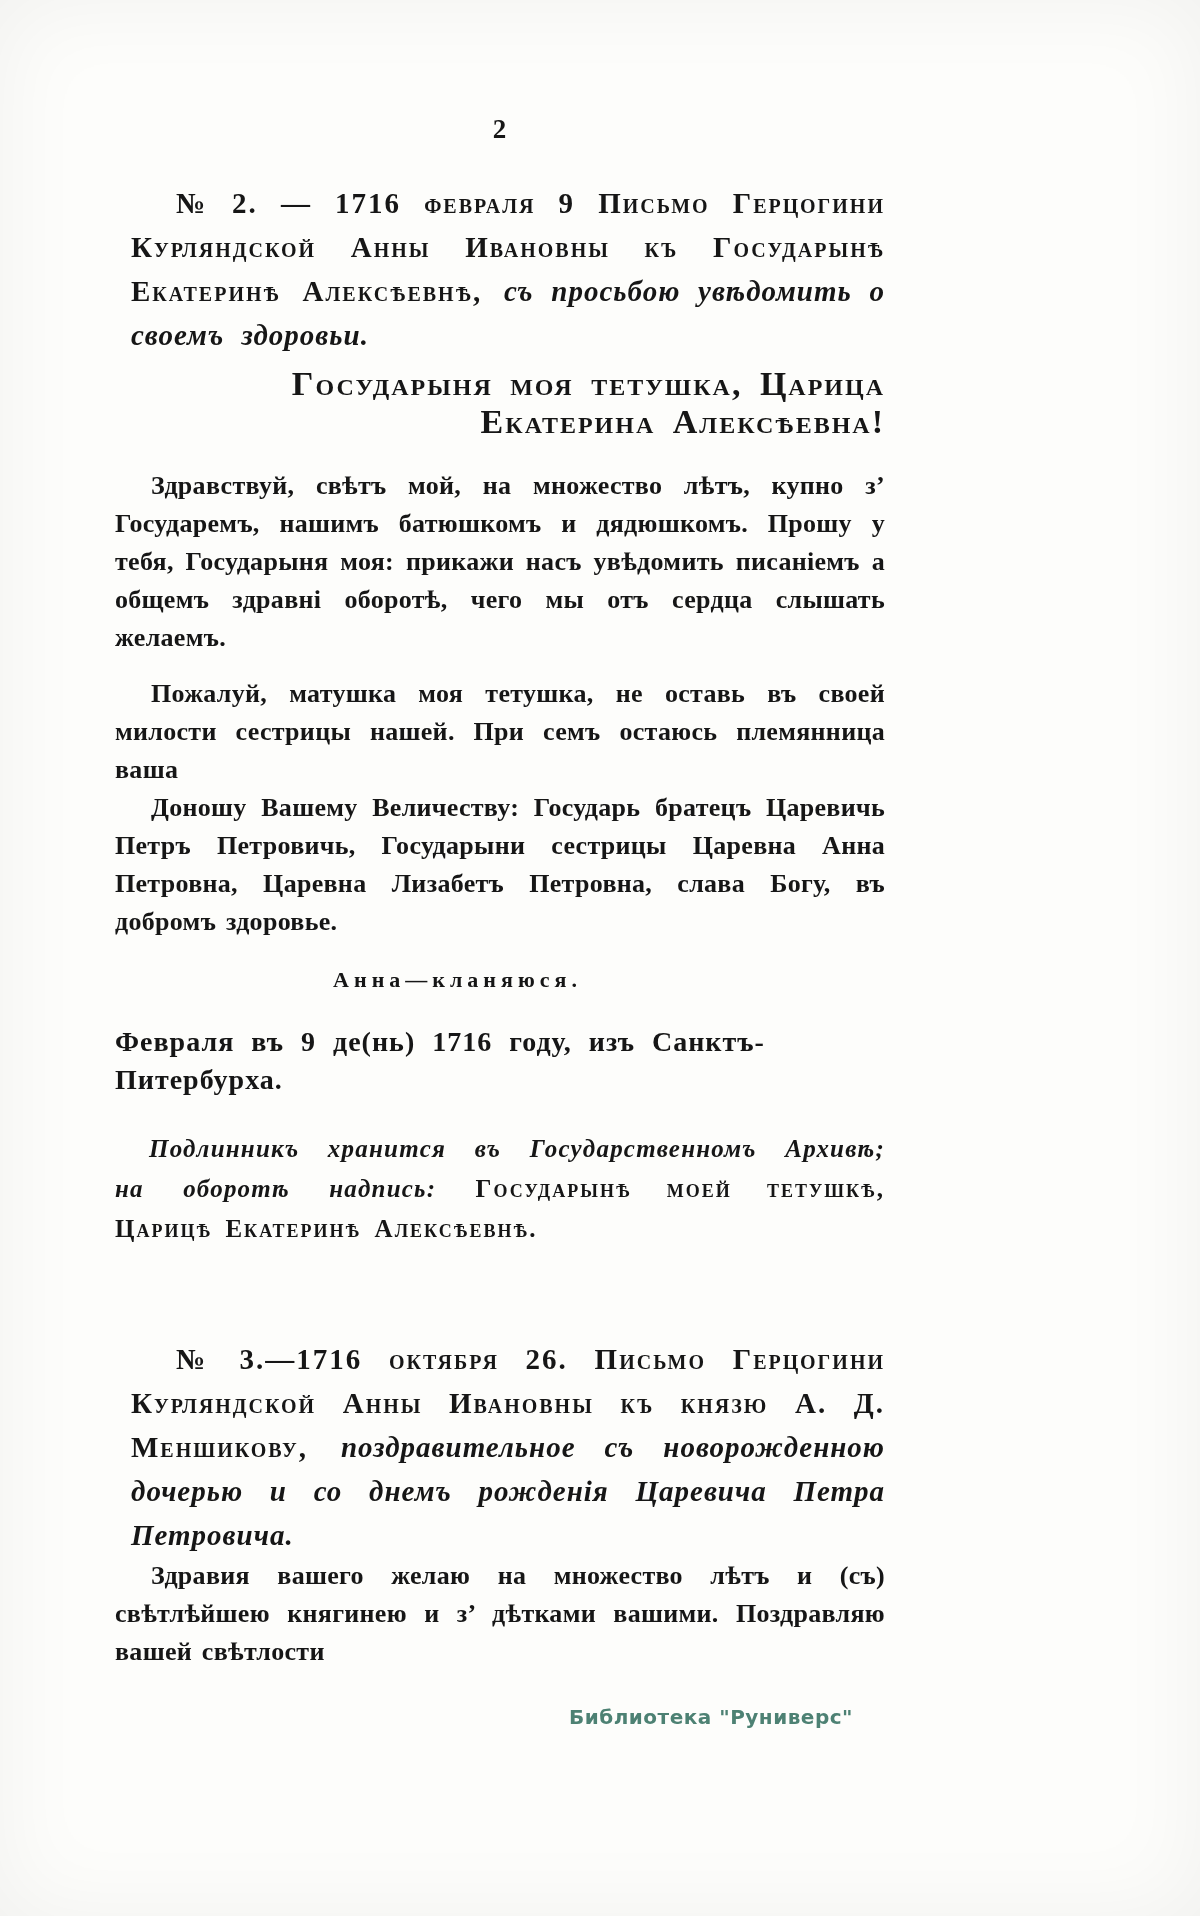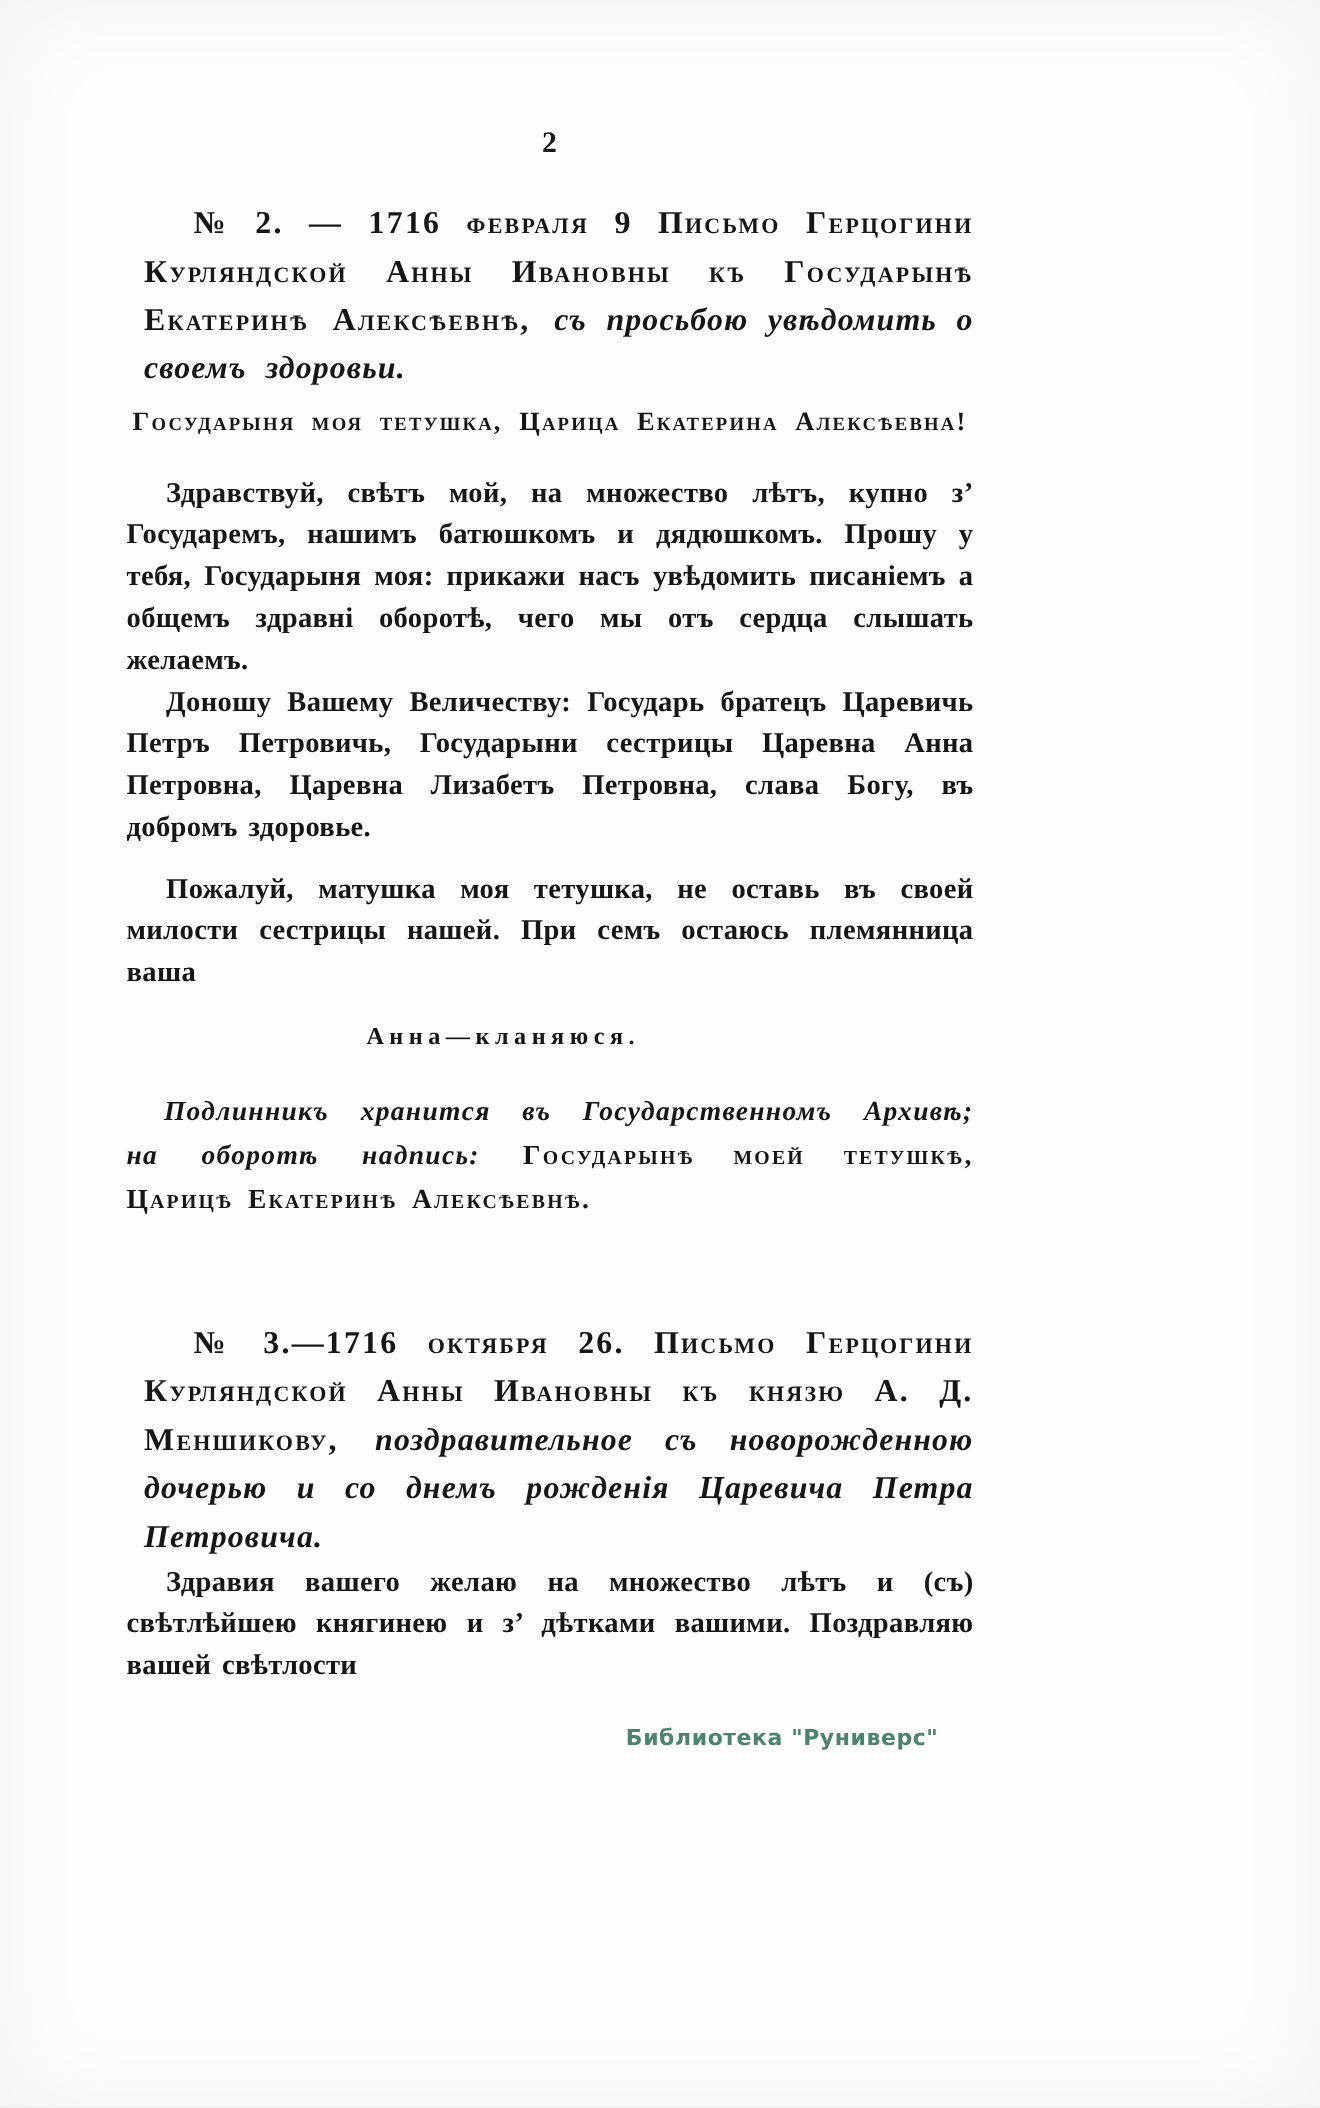--- a/index.html
+++ b/index.html
@@ -42,22 +42,22 @@
     word-spacing: 12px;
   }
   .italic-part {
     font-style: italic;
     letter-spacing: 1px;
     word-spacing: 9px;
   }
 
   .salutation {
     margin: 8px 0 0 0;
-    text-align: center;
-    font-size: 24px;
+    text-align: right;
+    font-size: 34px;
     line-height: 38px;
     font-variant: small-caps;
     letter-spacing: 2px;
     word-spacing: 7px;
   }
 
   .body-para {
     margin: 0;
     font-size: 26px;
     line-height: 38px;
@@ -122,25 +122,26 @@
 <div class="page">
   <div class="content">
 
     <div class="page-number">2</div>
 
     <p class="heading"><span class="sc-main">№ 2. — 1716 февраля 9 Письмо Герцогини Курляндской Анны Ивановны къ Государынѣ Екатеринѣ Алексѣевнѣ, </span><span class="italic-part">съ просьбою увѣдомить о своемъ здоровьи.</span></p>
 
     <p class="salutation">Государыня моя тетушка, Царица Екатерина Алексѣевна!</p>
 
     <p class="body-para mt-26">Здравствуй, свѣтъ мой, на множество лѣтъ, купно з’ Государемъ, нашимъ батюшкомъ и дядюшкомъ. Прошу у тебя, Государыня моя: прикажи насъ увѣдомить писаніемъ а общемъ здравні оборотѣ, чего мы отъ сердца слышать желаемъ.</p>
+    <p class="body-para mt-18">Пожалуй, матушка моя тетушка, не оставь въ своей милости сестрицы нашей. При семъ остаюсь племянница ваша</p>
     <p class="body-para">Доношу Вашему Величеству: Государь братецъ Царевичь Петръ Петровичь, Государыни сестрицы Царевна Анна Петровна, Царевна Лизабетъ Петровна, слава Богу, въ добромъ здоровье.</p>
-    <p class="body-para mt-18">Пожалуй, матушка моя тетушка, не оставь въ своей милости сестрицы нашей. При семъ остаюсь племянница ваша</p>
 
     <p class="signature">Анна—кланяюся.</p>
 
+    <p class="dateline">Февраля въ 9 де(нь) 1716 году, изъ Санктъ-Питербурха.</p>
 
     <p class="archival-note"><span class="italic-part">Подлинникъ хранится въ Государственномъ Архивѣ; на оборотѣ надпись: </span><span class="sc-part">Государынѣ моей тетушкѣ, Царицѣ Екатеринѣ Алексѣевнѣ.</span></p>
 
     <p class="heading heading-letter3"><span class="sc-main">№ 3.—1716 октября 26. Письмо Герцогини Курляндской Анны Ивановны къ князю А. Д. Меншикову, </span><span class="italic-part">поздравительное съ новорожденною дочерью и со днемъ рожденія Царевича Петра Петровича.</span></p>
 
 
     <p class="body-para mt-14">Здравия вашего желаю на множество лѣтъ и (съ) свѣтлѣйшею княгинею и з’ дѣтками вашими. Поздравляю вашей свѣтлости</p>
 
     <div class="watermark">Библиотека "Руниверс"</div>
 

